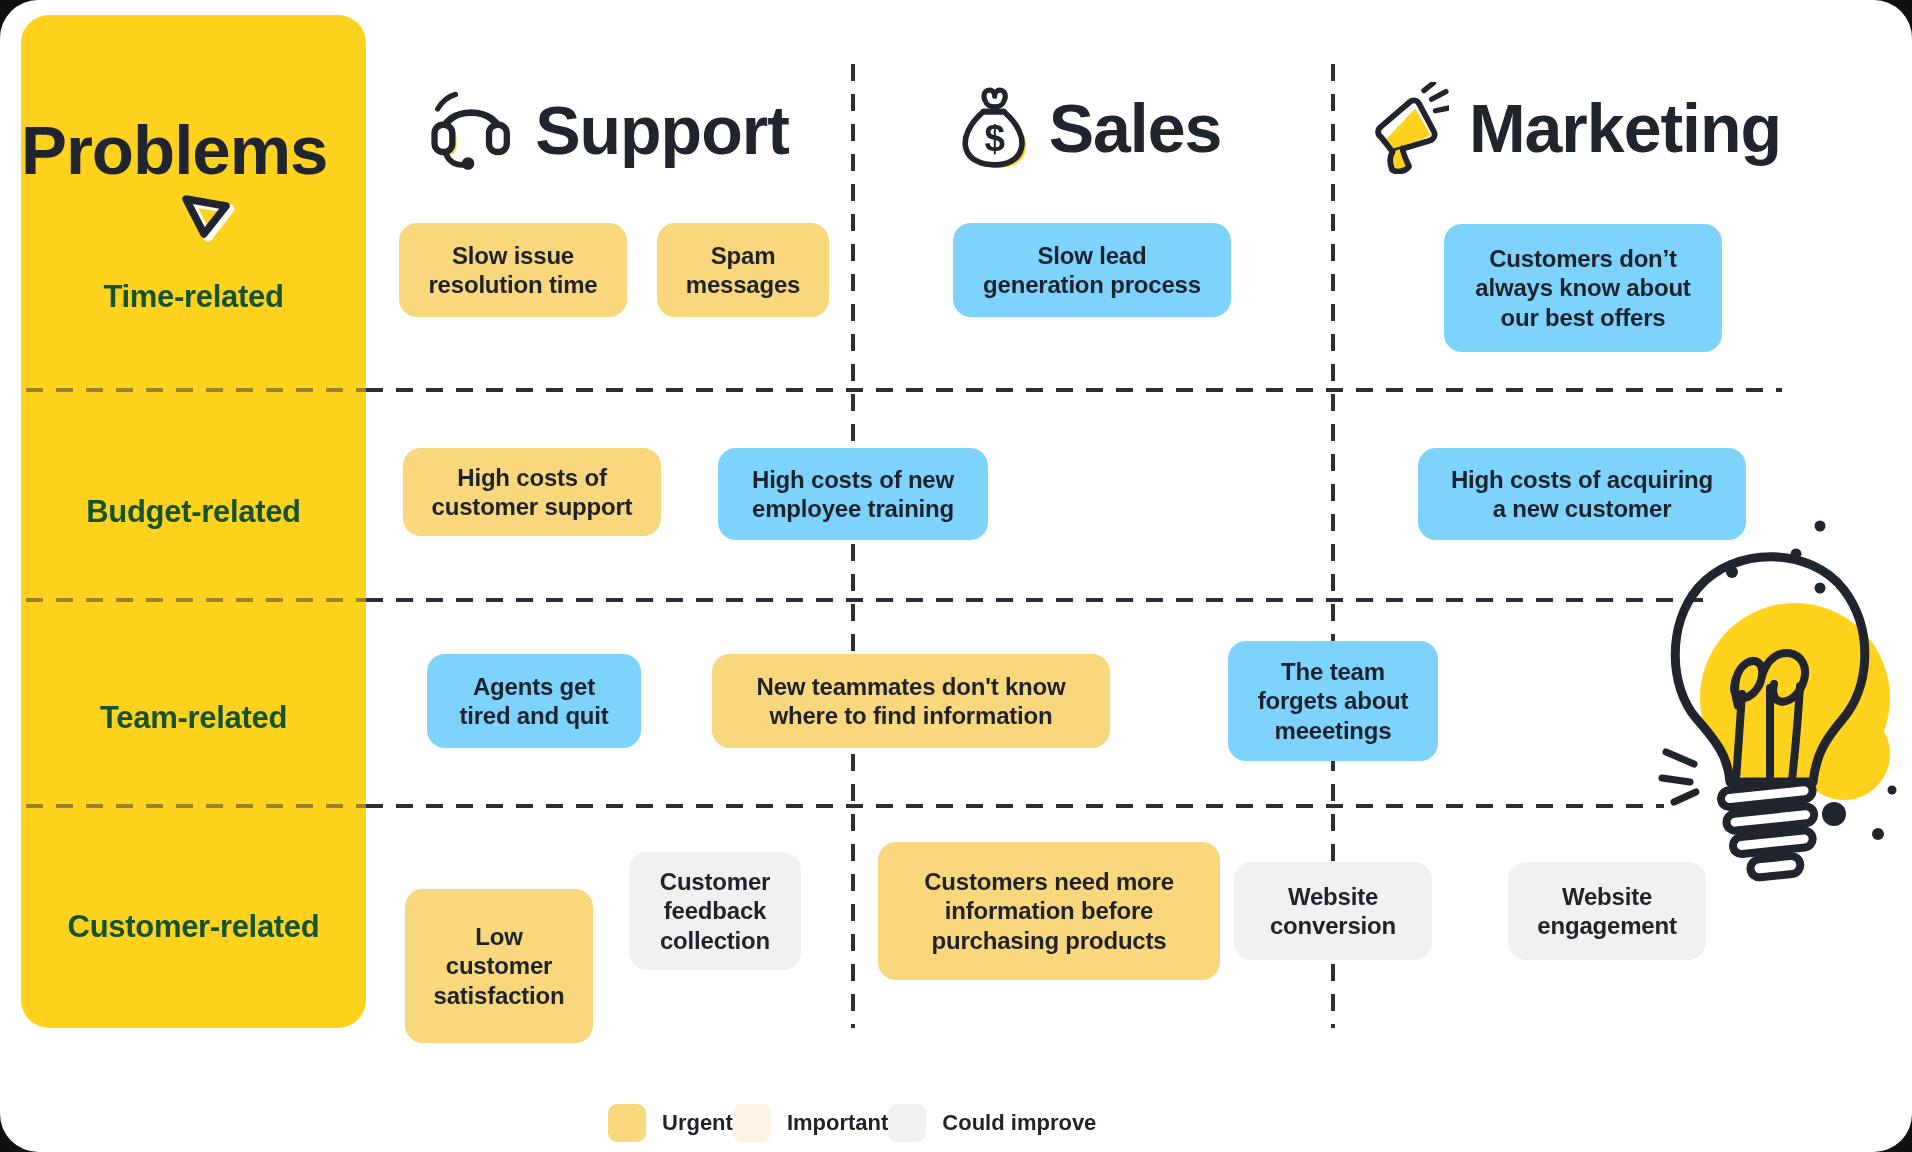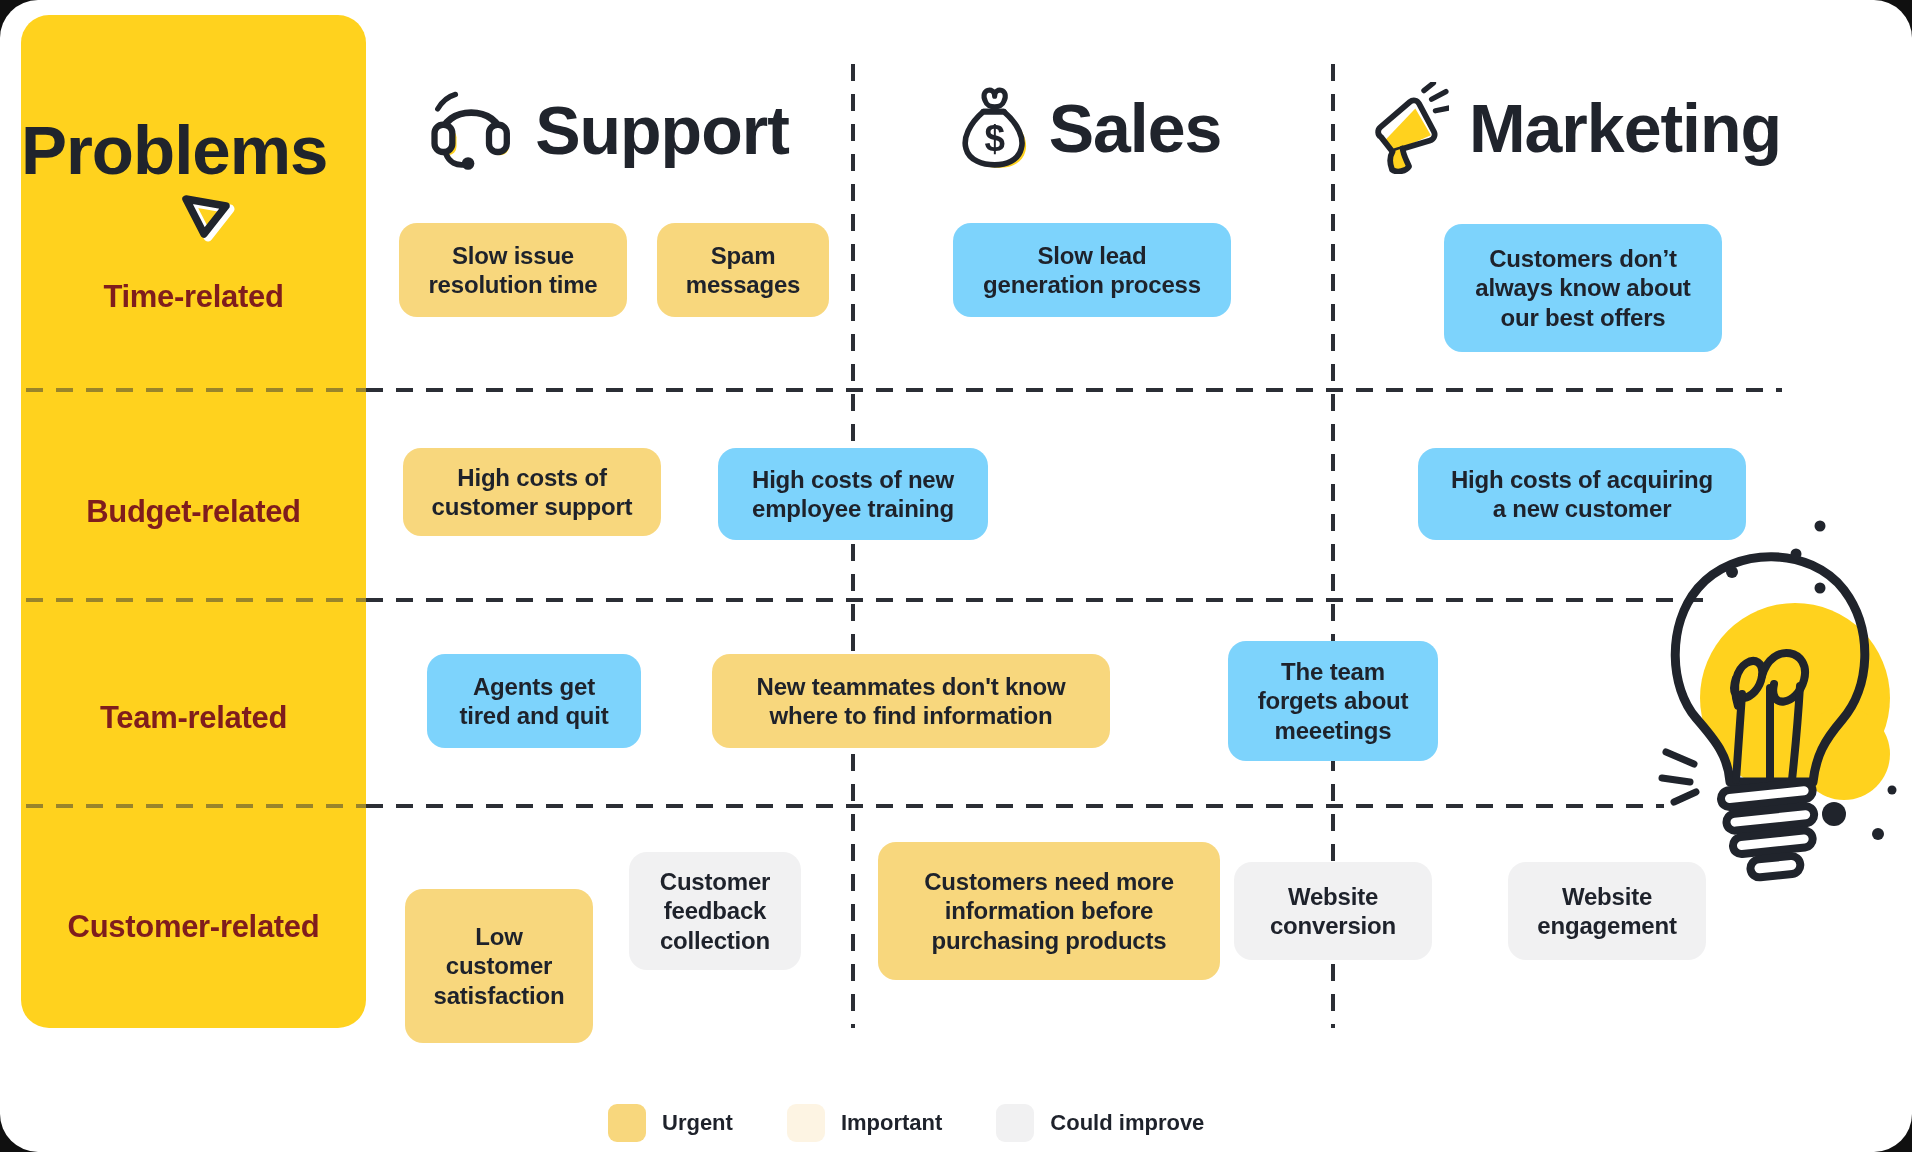--- a/index.html
+++ b/index.html
@@ -3,40 +3,40 @@
 <meta charset="utf-8">
 <style>
   html,body{margin:0;padding:0;background:#101010;}
   body{font-family:"Liberation Sans","DejaVu Sans",sans-serif;}
   .canvas{position:relative;width:1912px;height:1152px;background:#ffffff;border-radius:38px;overflow:hidden;}
 
   
   .sidebar{position:absolute;left:21px;top:15px;width:345px;height:1013px;background:#FFD21E;border-radius:28px;}
   .sidebar-title{position:absolute;left:0;top:96px;width:282px;text-align:center;font-size:69px;font-weight:800;color:#20242C;letter-spacing:-1px;}
   .sidebar-arrow{position:absolute;left:150px;top:172px;}
-  .row-label{position:absolute;width:345px;left:0;text-align:center;font-size:31px;font-weight:800;color:#7f1d1d;transform:translateY(-50%);letter-spacing:-0.3px;}
+  .row-label{position:absolute;width:345px;left:0;text-align:center;font-size:31px;font-weight:800;color:#14532d;transform:translateY(-50%);letter-spacing:-0.3px;}
 
   
   .hline{position:absolute;height:3.5px;background:repeating-linear-gradient(90deg,#2b2e35 0 17px,transparent 17px 30px);}
   .hline-on-yellow{position:absolute;height:3.5px;background:repeating-linear-gradient(90deg,rgba(70,68,52,0.55) 0 17px,transparent 17px 30px);}
   .vline{position:absolute;width:3.5px;background:repeating-linear-gradient(180deg,#2b2e35 0 17px,transparent 17px 30px);}
 
   
   .col-header{position:absolute;display:flex;align-items:center;gap:20px;transform:translate(-50%,-50%);}
   .col-header .label{font-size:68px;font-weight:800;color:#20242C;letter-spacing:-1px;white-space:nowrap;}
 
   
   .card{position:absolute;border-radius:18px;display:flex;align-items:center;justify-content:center;text-align:center;}
   .card .card-text{font-size:24px;font-weight:700;color:#1E222B;line-height:1.22;white-space:pre-line;letter-spacing:-0.2px;}
   .urgent{background:#F8D77D;}
   .important{background:#7dd3fc;}
   .improve{background:#F1F1F2;}
 
   
-  .legend{position:absolute;left:608px;top:1104px;display:flex;align-items:center;gap:54px;}
+  .legend{position:absolute;left:608px;top:1104px;display:flex;align-items:center;}
   .legend-item{display:flex;align-items:center;gap:16px;}
   .legend-swatch{width:38px;height:38px;border-radius:9px;}
   .legend-label{font-size:22px;font-weight:700;color:#1E222B;}
 
   .bulb{position:absolute;left:1620px;top:480px;width:292px;height:410px;}
   svg{display:block;}
 </style>
 </head>
 <body>
 

